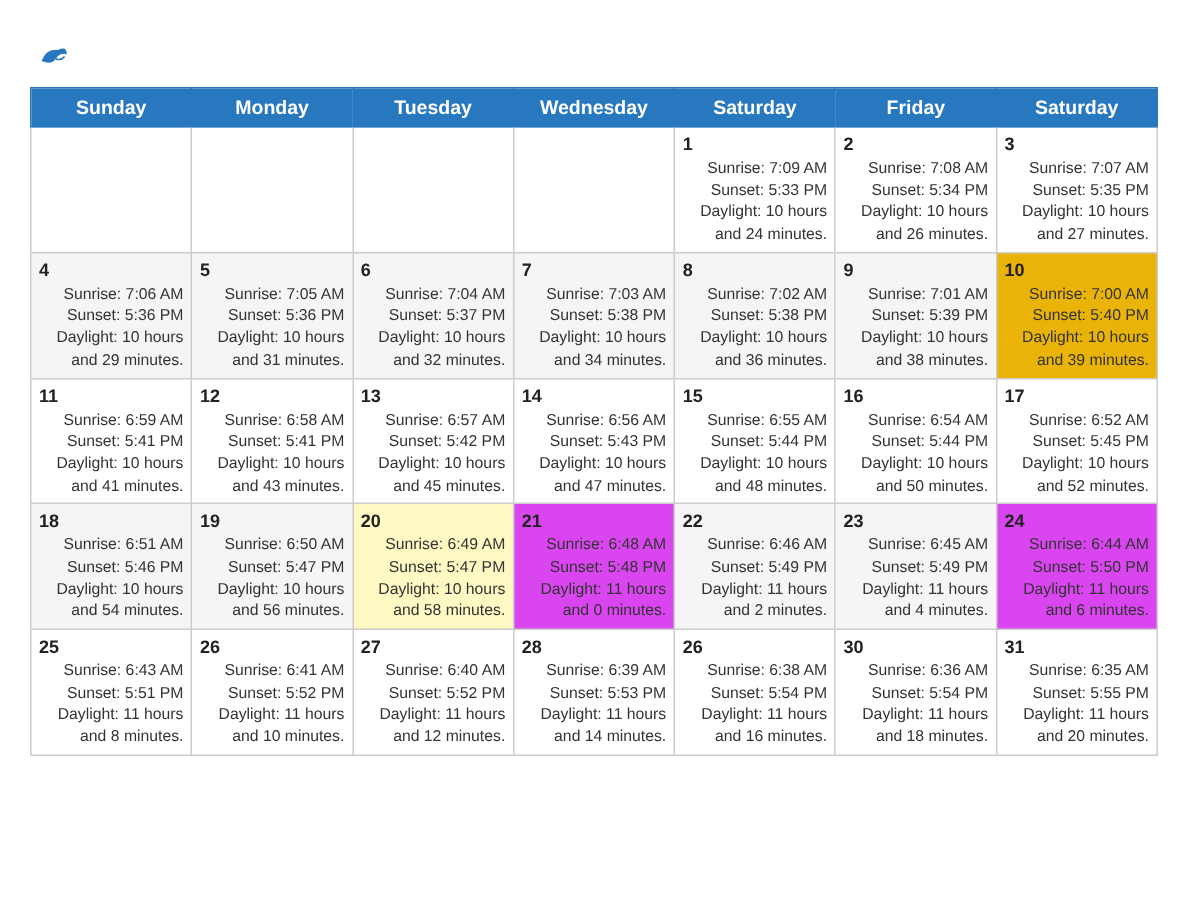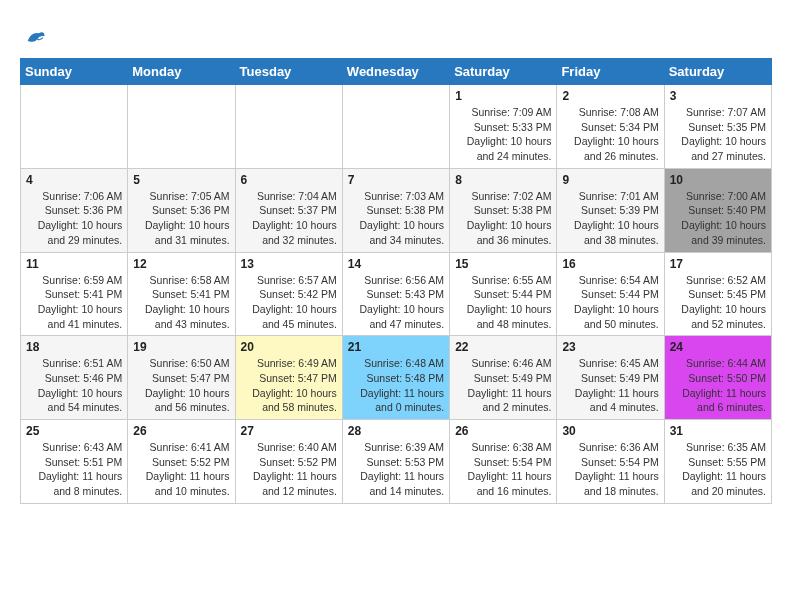--- a/index.html
+++ b/index.html
@@ -51,21 +51,21 @@
     }
     .calendar {
       width: 100%;
       border-collapse: collapse;
       font-size: 11px;
     }
     .calendar th {
       background-color: #2878c0;
       color: #fff;
       padding: 5px 4px;
-      text-align: left;
+      text-align: center;
       font-size: 13px;
       font-weight: bold;
       border: 1px solid #2878c0;
     }
     .calendar td {
       border: 1px solid #ccc;
       padding: 4px 5px;
       vertical-align: top;
       width: calc(100% / 7);
       background: #fff;
@@ -162,21 +162,21 @@
           <div class="cell-detail">Sunrise: 7:03 AM<br>Sunset: 5:38 PM<br>Daylight: 10 hours and 34 minutes.</div>
         </td>
         <td style="background-color: rgb(245, 245, 245);">
           <div class="cell-date">8</div>
           <div class="cell-detail">Sunrise: 7:02 AM<br>Sunset: 5:38 PM<br>Daylight: 10 hours and 36 minutes.</div>
         </td>
         <td style="background-color: rgb(245, 245, 245);">
           <div class="cell-date">9</div>
           <div class="cell-detail">Sunrise: 7:01 AM<br>Sunset: 5:39 PM<br>Daylight: 10 hours and 38 minutes.</div>
         </td>
-        <td style="background-color: #a3a3a3;">
+        <td style="background-color: #eab308;">
           <div class="cell-date">10</div>
           <div class="cell-detail">Sunrise: 7:00 AM<br>Sunset: 5:40 PM<br>Daylight: 10 hours and 39 minutes.</div>
         </td>
       </tr>
       <tr>
         <td>
           <div class="cell-date">11</div>
           <div class="cell-detail">Sunrise: 6:59 AM<br>Sunset: 5:41 PM<br>Daylight: 10 hours and 41 minutes.</div>
         </td>
         <td>
@@ -210,21 +210,21 @@
           <div class="cell-detail">Sunrise: 6:51 AM<br>Sunset: 5:46 PM<br>Daylight: 10 hours and 54 minutes.</div>
         </td>
         <td style="background-color: rgb(245, 245, 245);">
           <div class="cell-date">19</div>
           <div class="cell-detail">Sunrise: 6:50 AM<br>Sunset: 5:47 PM<br>Daylight: 10 hours and 56 minutes.</div>
         </td>
         <td style="background-color: #fef9c3;">
           <div class="cell-date">20</div>
           <div class="cell-detail">Sunrise: 6:49 AM<br>Sunset: 5:47 PM<br>Daylight: 10 hours and 58 minutes.</div>
         </td>
-        <td style="background-color: #7dd3fc;">
+        <td style="background-color: #d946ef;">
           <div class="cell-date">21</div>
           <div class="cell-detail">Sunrise: 6:48 AM<br>Sunset: 5:48 PM<br>Daylight: 11 hours and 0 minutes.</div>
         </td>
         <td style="background-color: rgb(245, 245, 245);">
           <div class="cell-date">22</div>
           <div class="cell-detail">Sunrise: 6:46 AM<br>Sunset: 5:49 PM<br>Daylight: 11 hours and 2 minutes.</div>
         </td>
         <td style="background-color: rgb(245, 245, 245);">
           <div class="cell-date">23</div>
           <div class="cell-detail">Sunrise: 6:45 AM<br>Sunset: 5:49 PM<br>Daylight: 11 hours and 4 minutes.</div>

